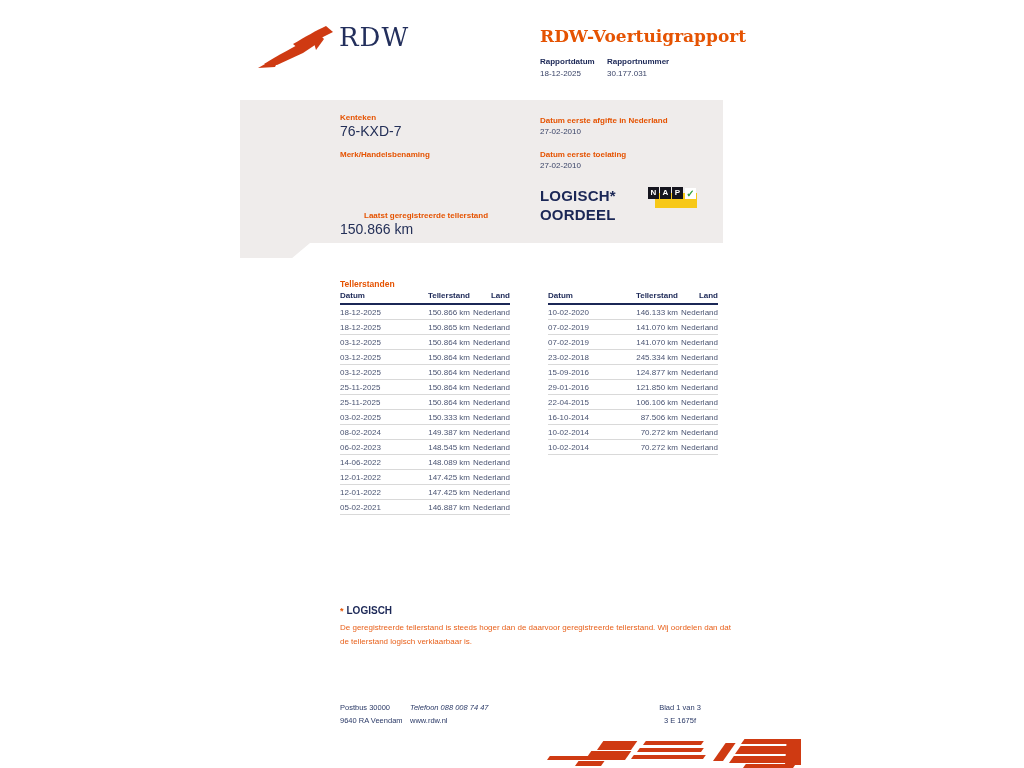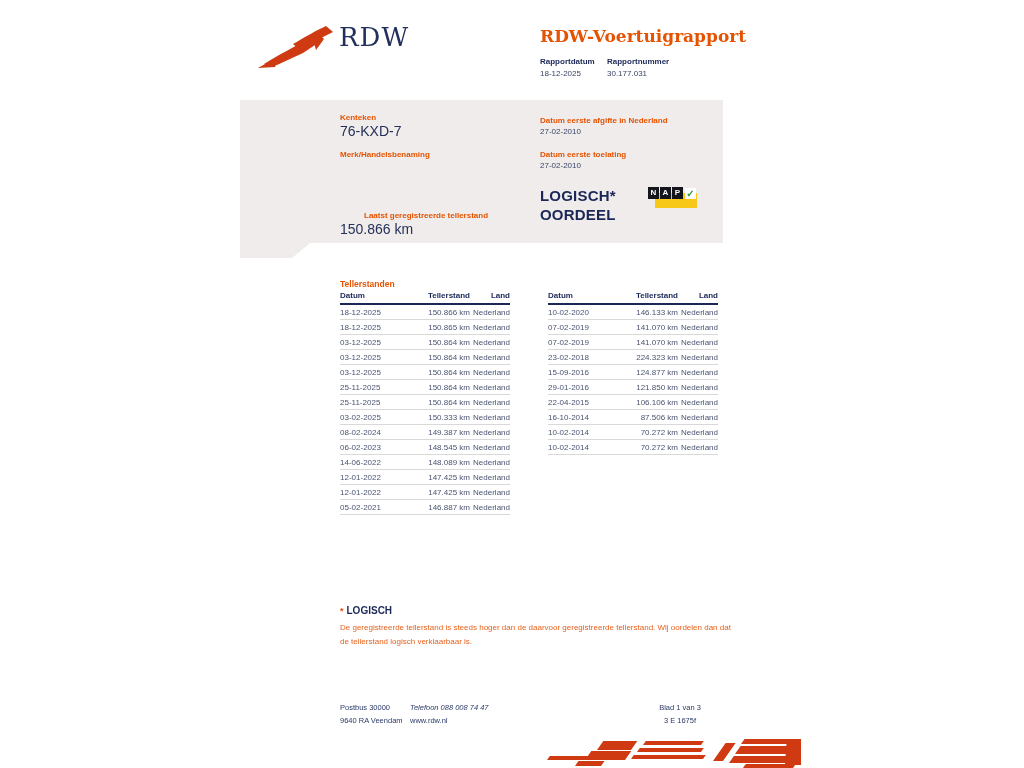--- a/index.html
+++ b/index.html
@@ -220,21 +220,21 @@
           <td class="c-tell">141.070 km</td>
           <td class="c-land">Nederland</td>
         </tr>
         <tr>
           <td class="c-datum">07-02-2019</td>
           <td class="c-tell">141.070 km</td>
           <td class="c-land">Nederland</td>
         </tr>
         <tr>
           <td class="c-datum">23-02-2018</td>
-          <td class="c-tell">224.323 km</td>
+          <td class="c-tell">245.334 km</td>
           <td class="c-land">Nederland</td>
         </tr>
         <tr>
           <td class="c-datum">15-09-2016</td>
           <td class="c-tell">124.877 km</td>
           <td class="c-land">Nederland</td>
         </tr>
         <tr>
           <td class="c-datum">29-01-2016</td>
           <td class="c-tell">121.850 km</td>

